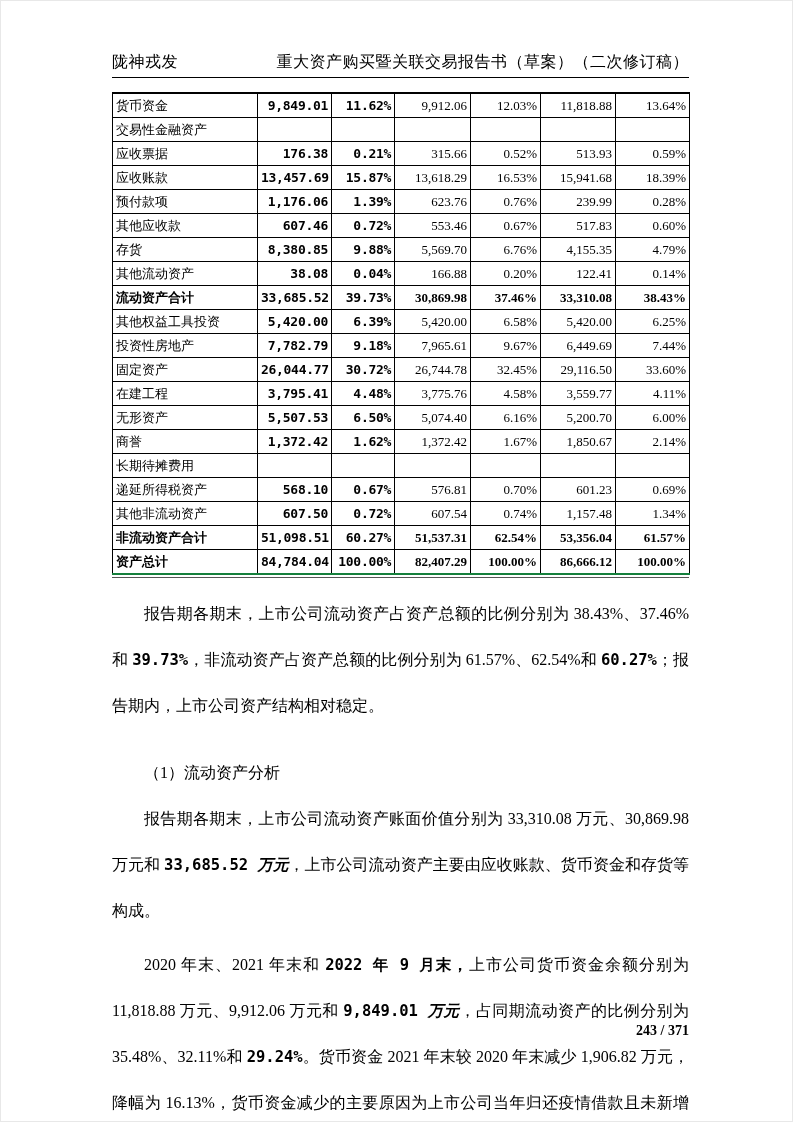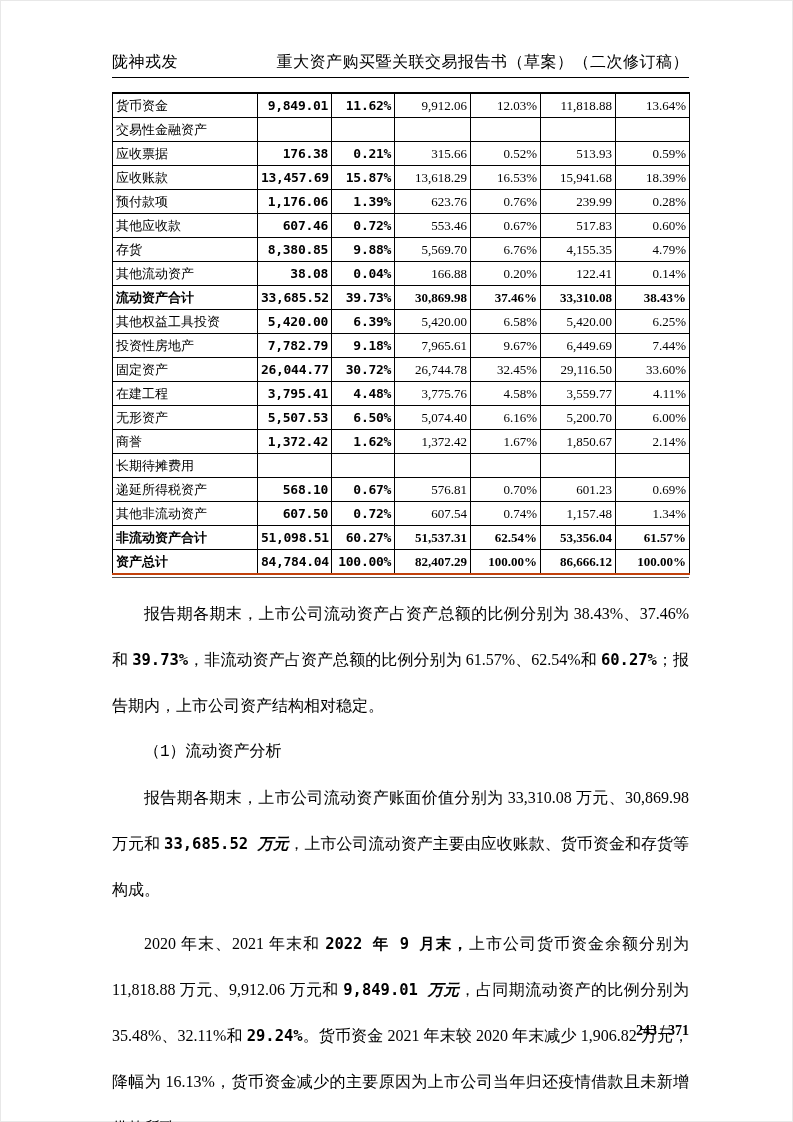--- a/index.html
+++ b/index.html
@@ -15,21 +15,21 @@
     border-bottom:1.5px solid #000; padding-bottom:4px;
     font-size:16px; letter-spacing:0.5px;
   }
   
   .content { position:absolute; top:92px; left:112px; width:577px; }
 
   
   .table-wrap { border-bottom:1px solid #555; padding-bottom:2px; }
   table.assets {
     width:100%; border-collapse:collapse; table-layout:fixed;
-    border-top:2.5px solid #000; border-bottom:2px solid #c2410c;
+    border-top:2.5px solid #000; border-bottom:2px solid #15803d;
   }
   table.assets td {
     border:1px solid #000; height:23px; padding:0 3px;
     font-size:13px; white-space:nowrap; overflow:hidden;
   }
   td.label { text-align:left; padding-left:7px; }
   td.num   { text-align:right; }
   td.c1, td.c2 {
     font-family:"DejaVu Sans Mono",monospace; font-weight:700;
     font-size:11.5px; letter-spacing:-0.3px;
@@ -39,21 +39,21 @@
     text-align:left; padding-left:3px;
     font-family:"DejaVu Sans","Liberation Sans",sans-serif; font-size:13px;
   }
 
   
   .para {
     margin:0; text-indent:2em; font-size:16px; line-height:46px;
     text-align:justify; text-align-last:left;
   }
   .mt-p1 { margin-top:13px; }
-  .heading { margin-top:0;font-family:Liberation Mono, monospace; }
+  .heading { margin-top:21px; }
   .mt-p3 { margin-top:8px; }
   .mt-p4 { margin-top:3px; }
   .b { font-weight:700; font-family:"DejaVu Sans Mono","DejaVu Sans","Liberation Sans",sans-serif; font-size:15.5px; }
   .i { font-style:italic; }
 
   
   .footer {
     position:absolute; top:1023px; left:112px; width:577px;
     text-align:right; font-weight:700; font-size:14px;
   }

